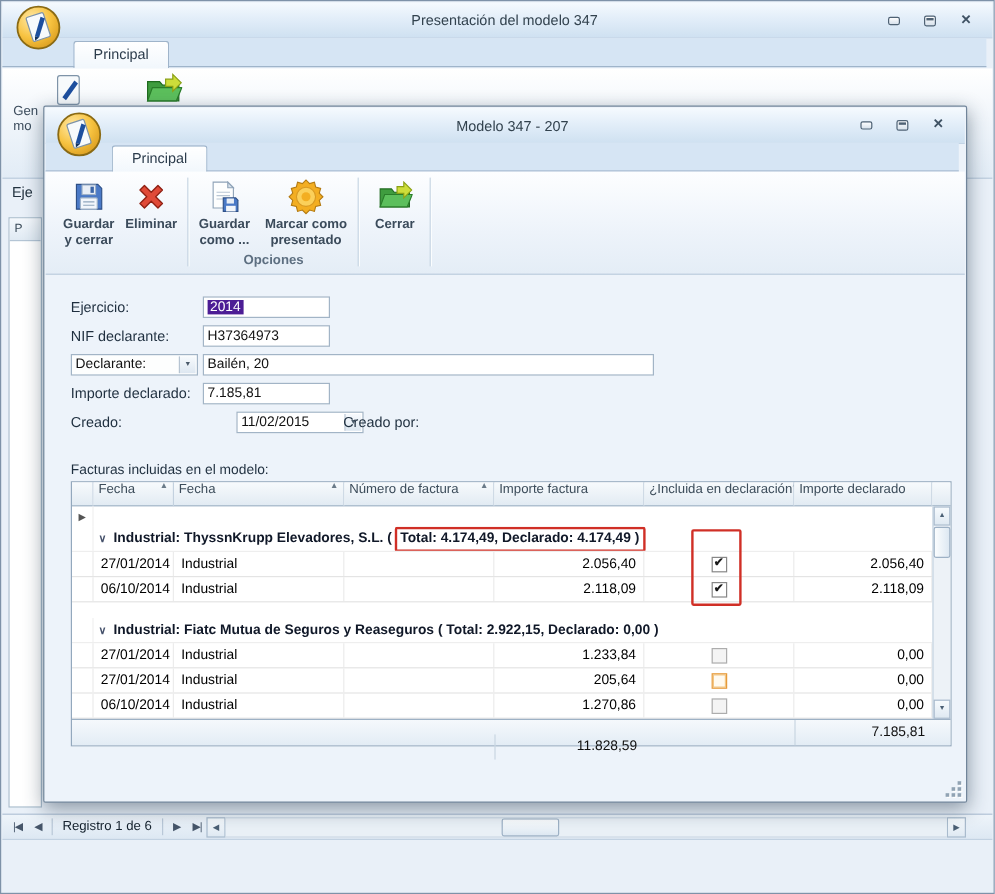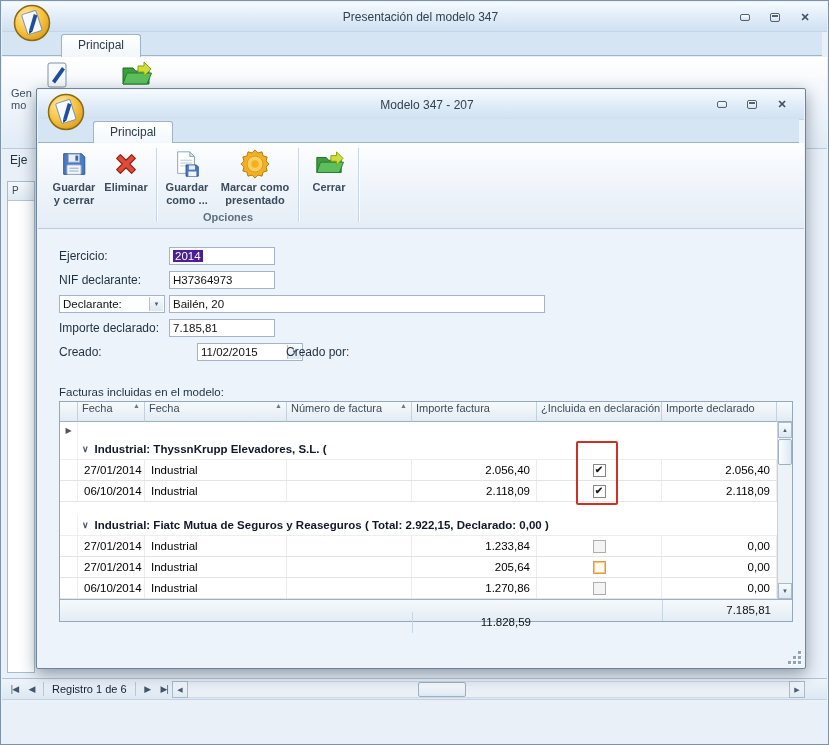--- a/index.html
+++ b/index.html
@@ -404,20 +404,23 @@
         <div class="cell ind">
             <span class="rowind">▶</span>
           </div>
       </div>
 
       <div class="grow group">
         <div class="cell ind"></div>
         <div class="cell gtext">
           <span class="exp">∨</span>
           <span>Industrial: ThyssnKrupp Elevadores, S.L. ( </span>
+          <span class="redbox">
+            <span>Total: 4.174,49, Declarado: 4.174,49 )</span>
+          </span>
         </div>
       </div>
 
       <div class="grow data">
         <div class="cell ind"></div>
         <div class="cell w-fecha txt">27/01/2014</div>
         <div class="cell w-tipo txt">Industrial</div>
         <div class="cell w-num txt"></div>
         <div class="cell w-imp num">2.056,40</div>
         <div class="cell w-inc ctr">

